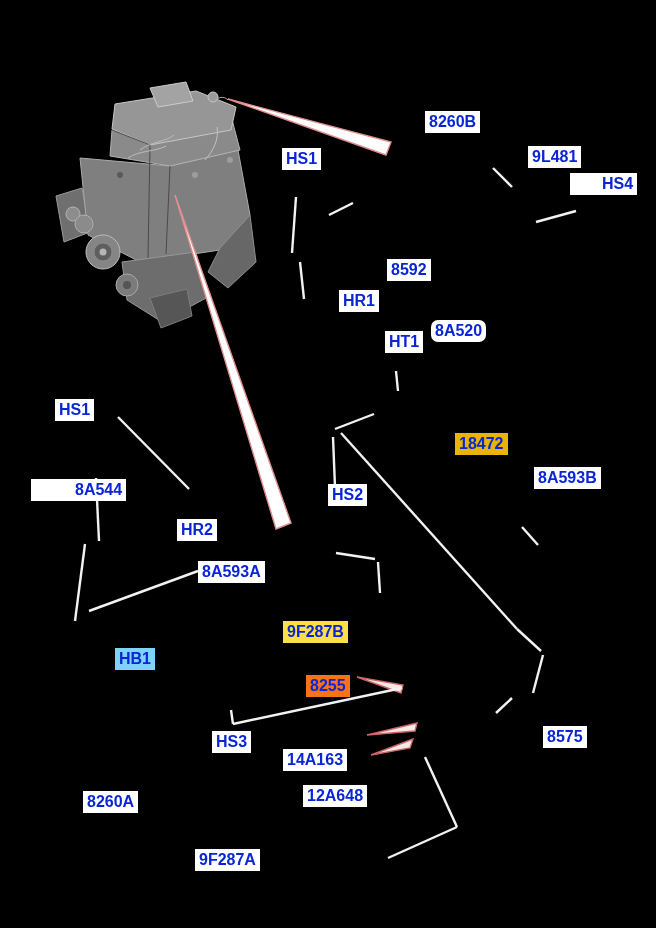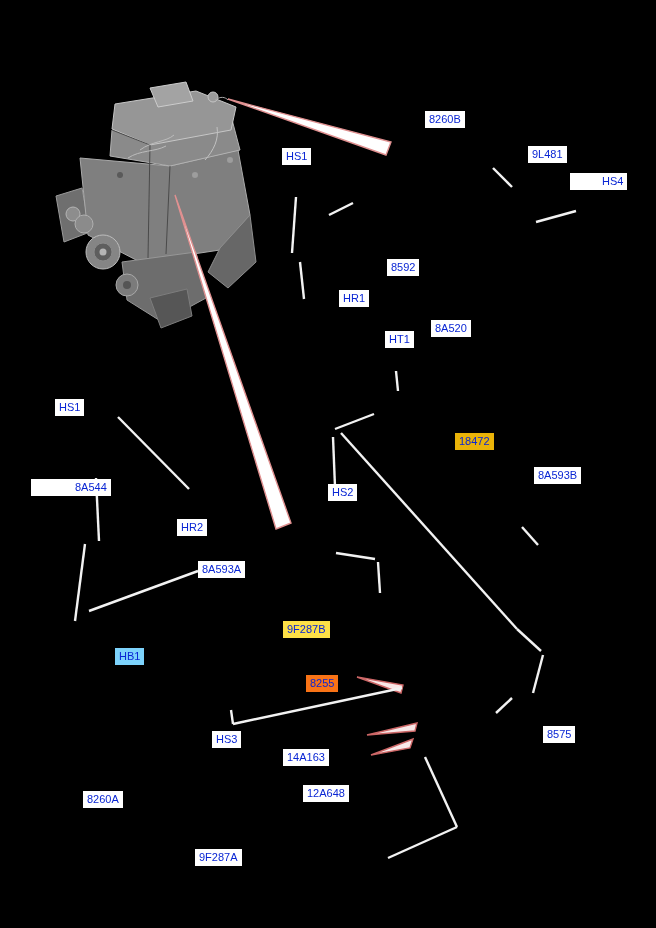--- a/index.html
+++ b/index.html
@@ -24,22 +24,22 @@
   .labels-layer {
     position: absolute;
     left: 0;
     top: 0;
     width: 656px;
     height: 928px;
     pointer-events: none;
   }
   .part-label {
     position: absolute;
-    font-size: 11px;
-    font-weight: normal;
+    font-size: 16px;
+    font-weight: bold;
     line-height: 1;
     padding: 3px 4px;
     white-space: nowrap;
     pointer-events: auto;
     cursor: pointer;
   }
 </style>
 </head>
 <body>
 
@@ -107,21 +107,21 @@
       </g>
   </svg>
 
   <div class="labels-layer">
       <div class="part-label" style="left: 425px; top: 111px; background: rgb(255, 255, 255); color: rgb(10, 38, 212);">8260B</div>
       <div class="part-label" style="left: 528px; top: 146px; background: rgb(255, 255, 255); color: rgb(10, 38, 212);">9L481</div>
       <div class="part-label" style="left: 570px; top: 173px; background: rgb(255, 255, 255); color: rgb(10, 38, 212); padding-left: 32px;">HS4</div>
       <div class="part-label" style="left: 282px; top: 148px; background: rgb(255, 255, 255); color: rgb(10, 38, 212);">HS1</div>
       <div class="part-label" style="left: 387px; top: 259px; background: rgb(255, 255, 255); color: rgb(10, 38, 212);">8592</div>
       <div class="part-label" style="left: 339px; top: 290px; background: rgb(255, 255, 255); color: rgb(10, 38, 212);">HR1</div>
-      <div class="part-label" style="left: 431px; top: 320px; background: rgb(255, 255, 255); color: rgb(10, 38, 212);">8A520</div>
+      <div class="part-label" style="left: 431px; top: 320px; background: rgb(255, 255, 255); color: rgb(10, 38, 212); border-radius: 7px;">8A520</div>
       <div class="part-label" style="left: 385px; top: 331px; background: rgb(255, 255, 255); color: rgb(10, 38, 212);">HT1</div>
       <div class="part-label" style="left: 455px; top: 433px; background: #eab308; color: rgb(10, 38, 212);">18472</div>
       <div class="part-label" style="left: 534px; top: 467px; background: rgb(255, 255, 255); color: rgb(10, 38, 212);">8A593B</div>
       <div class="part-label" style="left: 55px; top: 399px; background: rgb(255, 255, 255); color: rgb(10, 38, 212);">HS1</div>
       <div class="part-label" style="left: 31px; top: 479px; background: rgb(255, 255, 255); color: rgb(10, 38, 212); padding-left: 44px;">8A544</div>
       <div class="part-label" style="left: 328px; top: 484px; background: rgb(255, 255, 255); color: rgb(10, 38, 212);">HS2</div>
       <div class="part-label" style="left: 177px; top: 519px; background: rgb(255, 255, 255); color: rgb(10, 38, 212);">HR2</div>
       <div class="part-label" style="left: 198px; top: 561px; background: rgb(255, 255, 255); color: rgb(10, 38, 212);">8A593A</div>
       <div class="part-label" style="left: 283px; top: 621px; background: #fde047; color: rgb(10, 38, 212);">9F287B</div>
       <div class="part-label" style="left: 99px; top: 648px; background: #7dd3fc; color: rgb(10, 38, 212); margin-left: 16px;">HB1</div>

